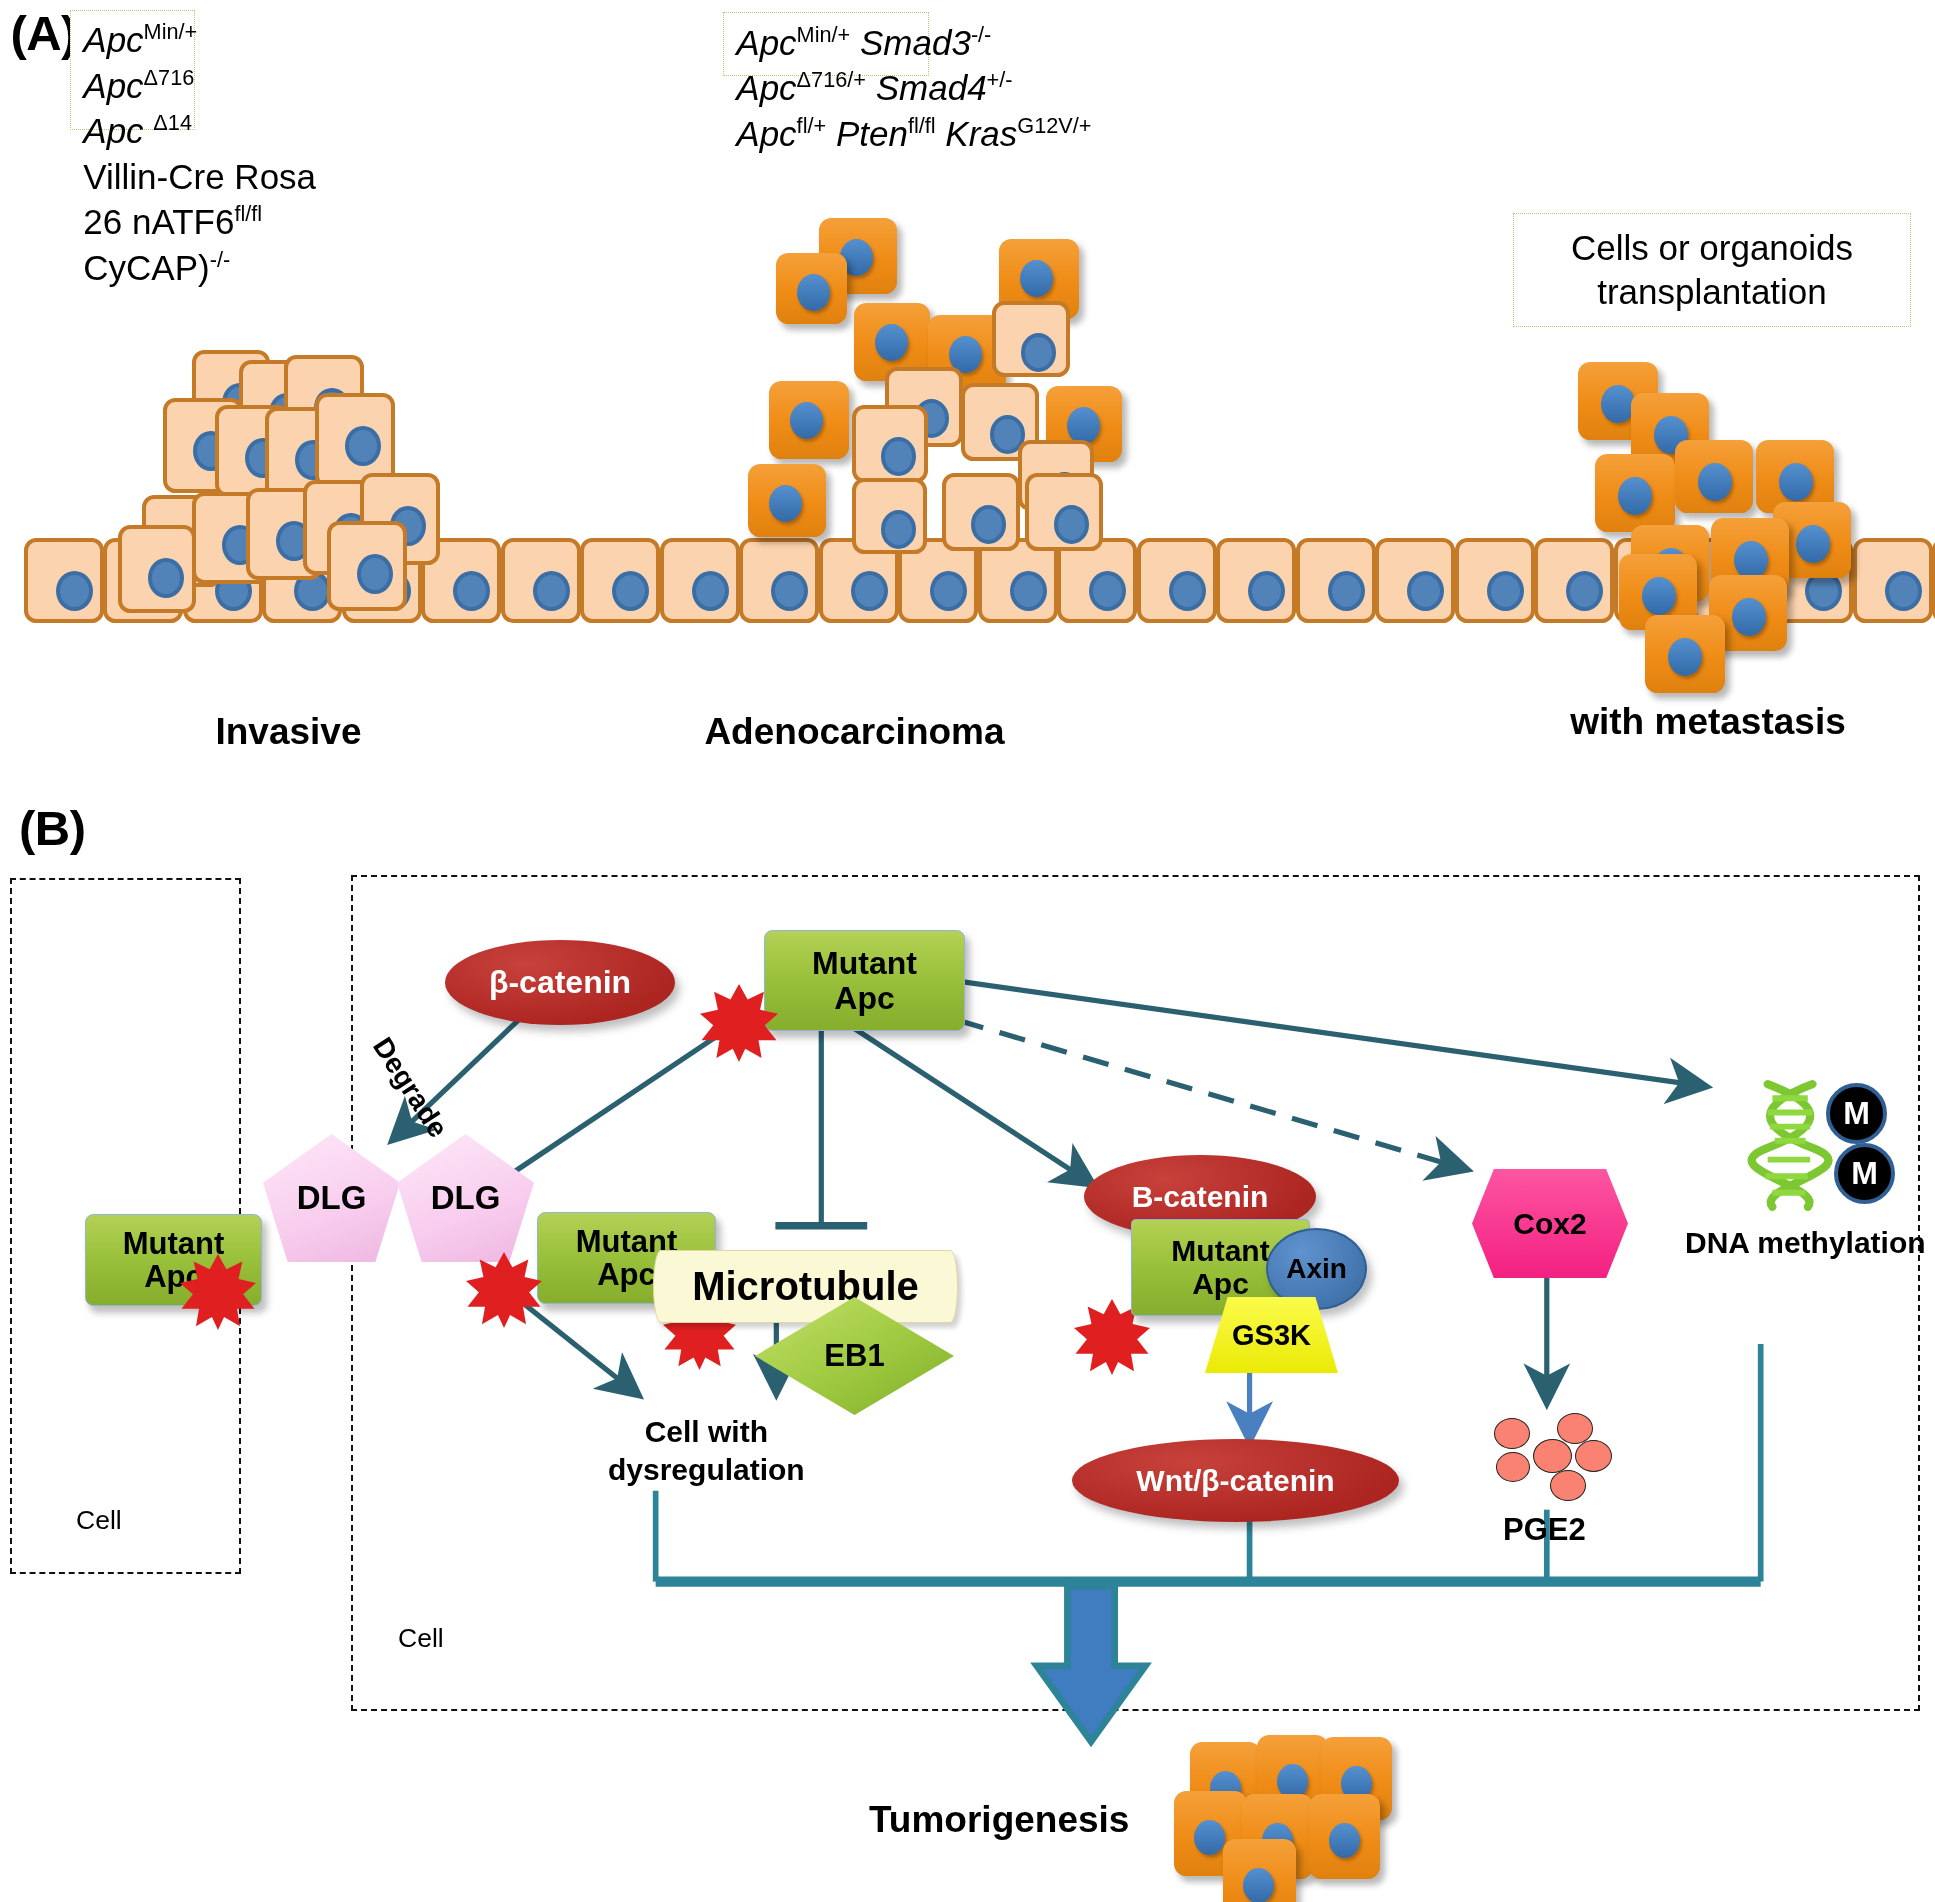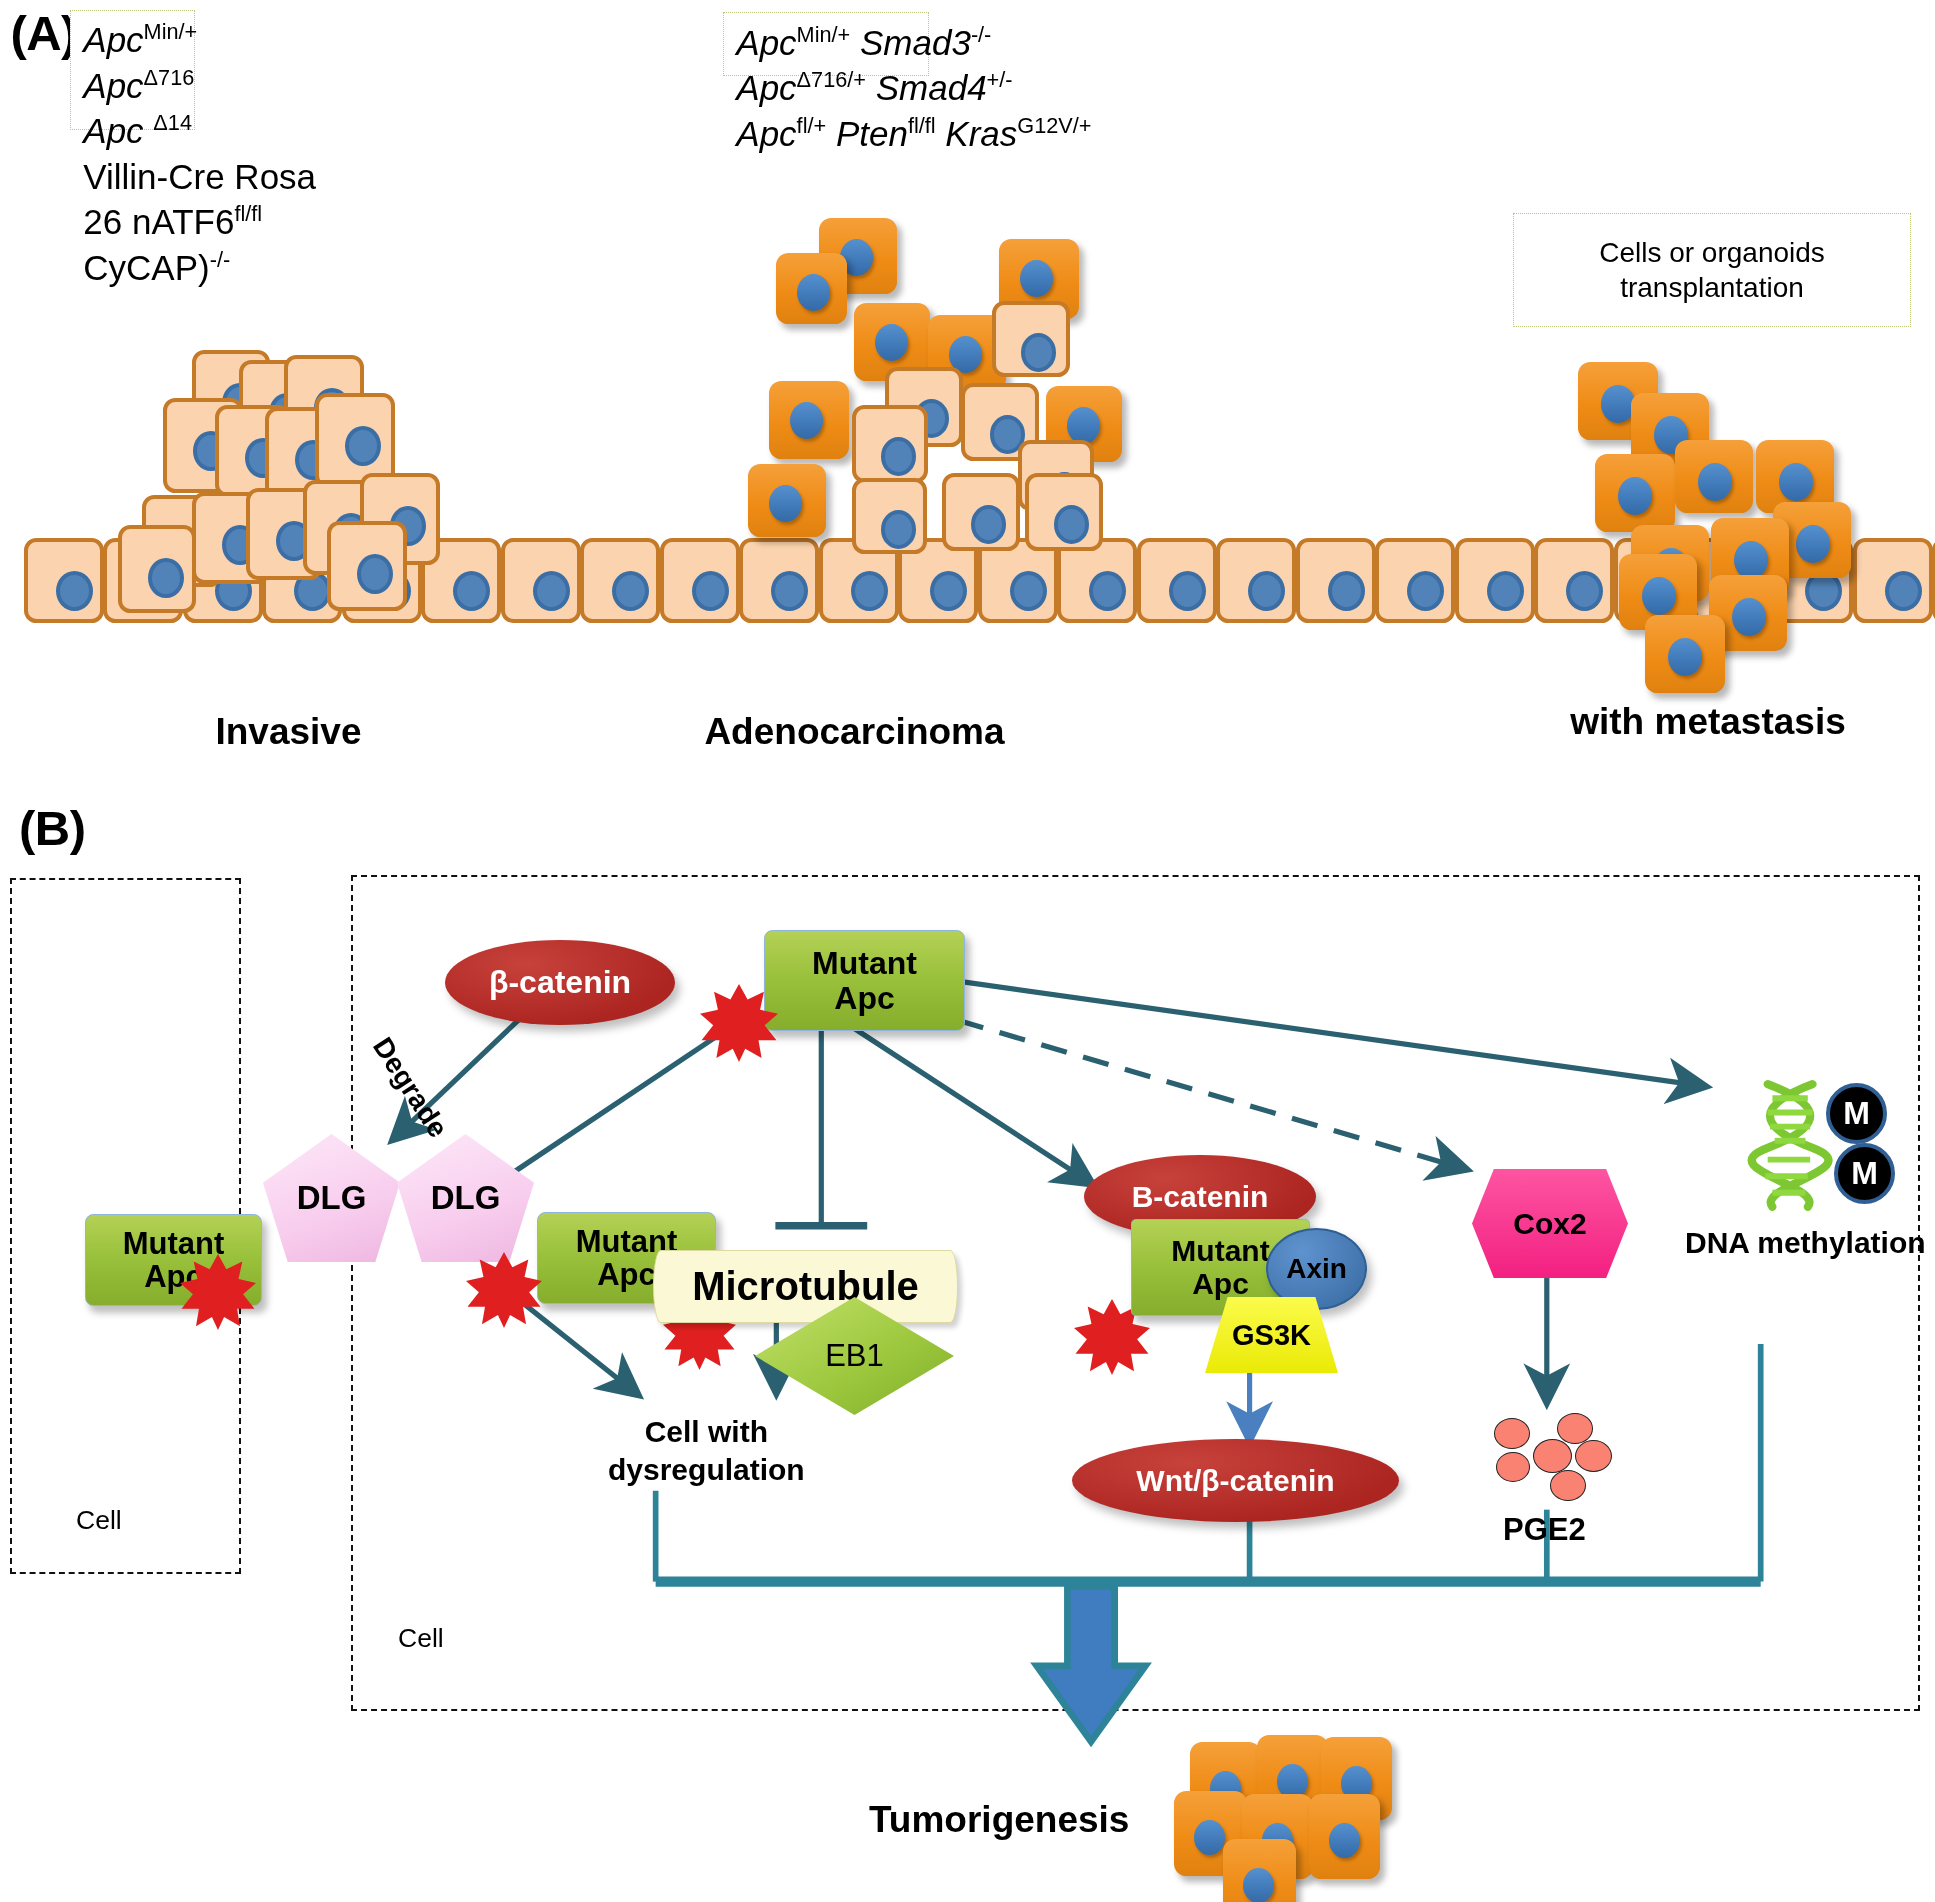--- a/index.html
+++ b/index.html
@@ -11,21 +11,21 @@
   
   .genobox{border:1.4px dotted #b9c77a;background:#fff;box-sizing:border-box;
            padding:6.6px 12.3px;}
   .geno-line{font-size:35px;line-height:1.30;white-space:nowrap;}
   .geno-line .it{font-style:italic;}
   .geno-line sup{font-size:0.62em;vertical-align:super;font-style:normal;}
   .plain-line{font-size:35px;line-height:1.30;white-space:nowrap;}
   .plain-line sup{font-size:0.62em;vertical-align:super;}
   .transbox{border:1.4px dotted #b9c77a;box-sizing:border-box;
             display:flex;flex-direction:column;align-items:center;justify-content:center;}
-  .transbox div{font-size:28px;line-height:1.25;white-space:nowrap;}
+  .transbox div{font-size:35px;line-height:1.25;white-space:nowrap;}
   
   .stage-caption{font-size:37px;font-weight:bold;text-align:center;line-height:1.18;}
   
   .cell{position:absolute;box-sizing:border-box;}
   .cell.epi{background:#fbd3ae;border:4.3px solid #c57a28;border-radius:12.3px;}
   .cell.epi .nuc{position:absolute;border-radius:50%;
                  background:#5183b9;border:4.3px solid #3a6ea5;}
   .cell.tum{background:#f0901e;border-radius:12.3px;
             box-shadow:4.7px 5.7px 6.6px rgba(0,0,0,.28);
             background-image:linear-gradient(180deg,#f5a03a 0%,#ef8c16 55%,#e0810f 100%);}
@@ -49,21 +49,21 @@
   .rrect.green{background:#9ac13c;background-image:linear-gradient(180deg,#b4d156 0%,#98c03a 50%,#86ad2c 100%);
                border:1.9px solid #8fb4dd;color:#000;margin-left:40px;}
   .penta{position:absolute;display:flex;align-items:center;justify-content:center;
          background:#fbd6f2;background-image:linear-gradient(160deg,#fde8f8 0%,#f8cdee 60%,#eeb6e0 100%);
          clip-path:polygon(50% 0%,100% 38%,82% 100%,18% 100%,0% 38%);
          font-weight:bold;color:#000;
          filter:drop-shadow(3.8px 4.7px 4.7px rgba(0,0,0,.22));}
   .diamond{position:absolute;display:flex;align-items:center;justify-content:center;
            background:#9ac13c;background-image:linear-gradient(150deg,#c3e06b 0%,#9ec93f 55%,#7fae2a 100%);
            clip-path:polygon(50% 0%,100% 50%,50% 100%,0% 50%);
-           font-weight:normal;color:#000;
+           font-weight:bold;color:#000;
            filter:drop-shadow(3.8px 4.7px 4.7px rgba(0,0,0,.22));}
   .hexa{position:absolute;display:flex;align-items:center;justify-content:center;
         background:#f8338e;background-image:linear-gradient(180deg,#fd55a2,#f32081);
         clip-path:polygon(14% 0%,86% 0%,100% 50%,86% 100%,14% 100%,0% 50%);
         font-weight:bold;color:#000;
         filter:drop-shadow(4.7px 5.7px 5.7px rgba(0,0,0,.28));}
   .trapz{position:absolute;display:flex;align-items:center;justify-content:center;
          background:#f2f218;background-image:linear-gradient(180deg,#fbfb4c,#eaea06);
          clip-path:polygon(17% 0%,83% 0%,100% 100%,0% 100%);
          font-weight:bold;color:#000;

